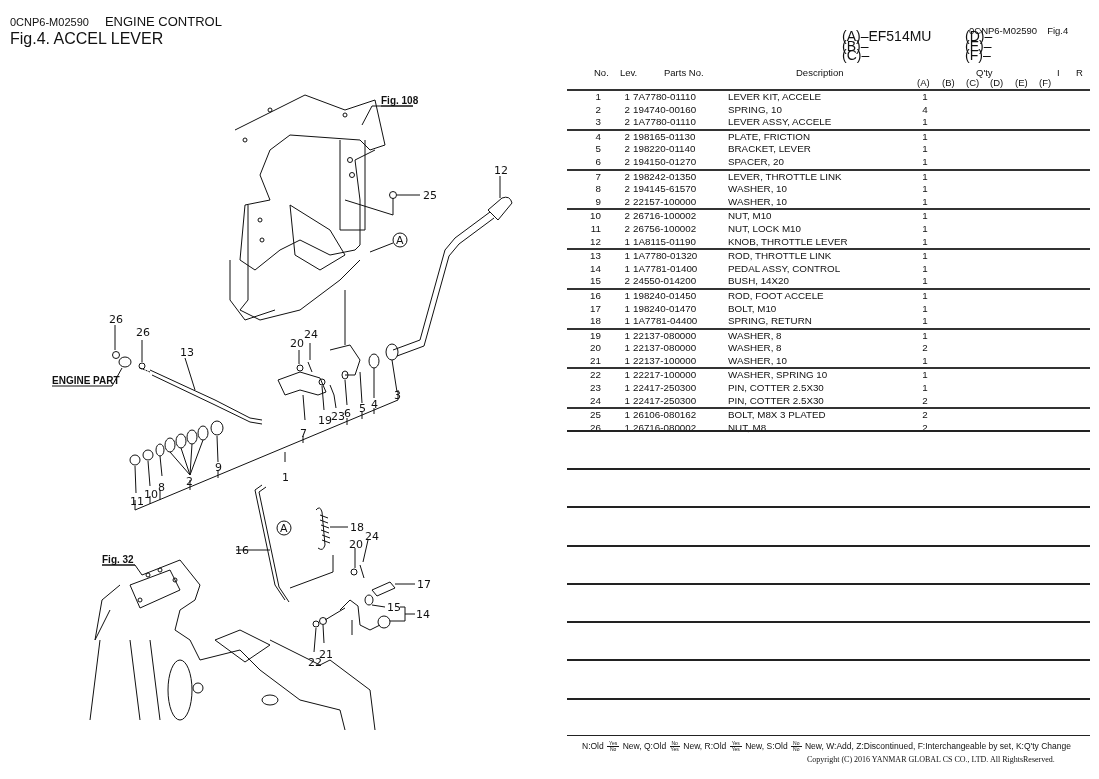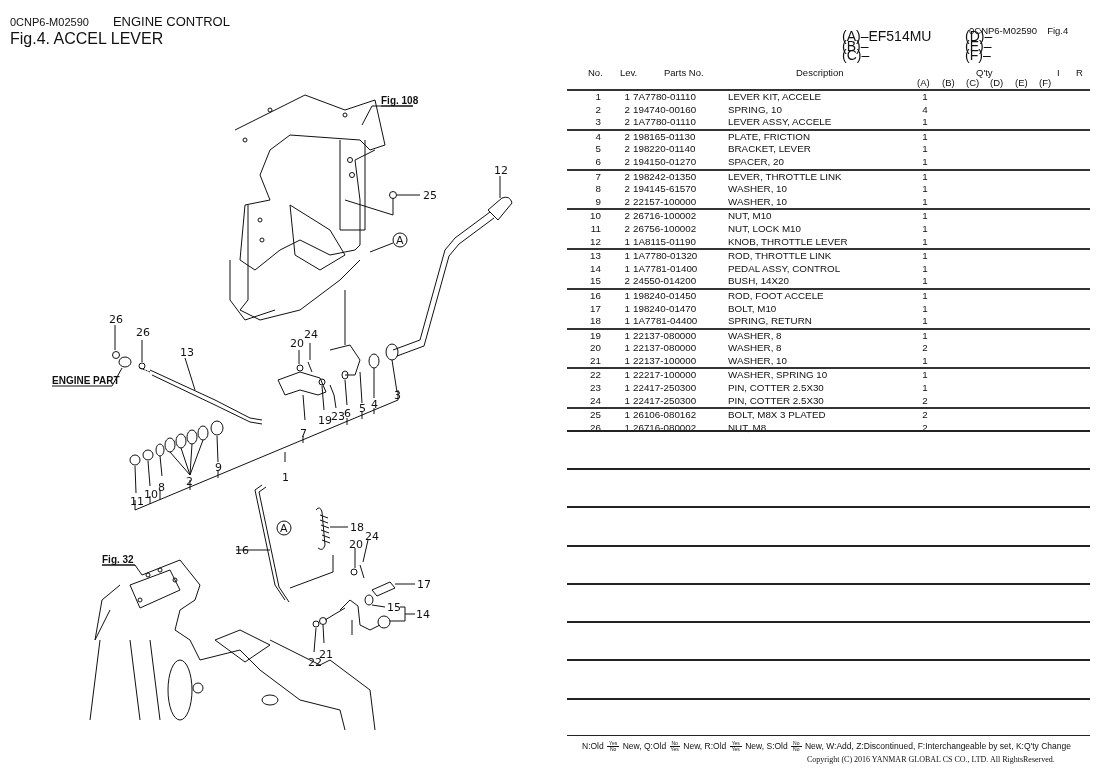--- a/index.html
+++ b/index.html
@@ -1,21 +1,21 @@
 <!DOCTYPE html>
 <html><head>
 <meta charset="utf-8">
 <style>
   html, body { margin: 0; padding: 0; background: #ffffff; }
   body {
     width: 1099px; height: 779px; position: relative; overflow: hidden;
     font-family: "Liberation Sans", sans-serif; color: #111;
   }
   .hdr-code { position: absolute; left: 10px; top: 14px; font-size: 11px; }
-  .hdr-code .sect { font-size: 13px; margin-left: 24px; }
+  .hdr-code .sect { font-size: 13px; margin-left: 16px; }
   .hdr-title { position: absolute; left: 10px; top: 30px; font-size: 16px; }
   .hdr-right { position: absolute; left: 969px; top: 17px; font-size: 9.5px; margin-top: 8px; }
   .hdr-right span + span { margin-left: 10px; }
   .models { position: absolute; font-size: 14px; line-height: 9.5px; }
   .models.left { left: 842px; top: 32px; }
   .models.right { left: 965px; top: 32px; }
 
   .diagram { position: absolute; left: 30px; top: 85px; width: 520px; height: 645px; }
   .diagram text { font-family: "DejaVu Sans", sans-serif; font-size: 11px; fill: #111; }
   .diagram .lbl { font-family: "Liberation Sans", sans-serif; font-size: 10px; font-weight: bold; }
@@ -232,21 +232,21 @@
   <text x="308" y="666">22</text>
   <text x="331" y="420">23</text>
   <text x="304" y="338">24</text>
   <text x="365" y="540">24</text>
   <text x="423" y="199">25</text>
   <text x="109" y="323">26</text>
   <text x="136" y="336">26</text>
 </svg>
 
 <div class="table-wrap">
-  <span class="col-head" style="left:21px; top:5px;">No.</span>
+  <span class="col-head" style="left:27px; top:5px;">No.</span>
   <span class="col-head" style="left:53px; top:5px;">Lev.</span>
   <span class="col-head" style="left:97px; top:5px;">Parts No.</span>
   <span class="col-head" style="left:229px; top:5px;">Description</span>
   <span class="col-head" style="left:409px; top:5px;">Q'ty</span>
   <span class="col-head" style="left:490px; top:5px;">I</span>
   <span class="col-head" style="left:509px; top:5px;">R</span>
   <span class="col-head" style="left:350px; top:15px;">(A)</span>
   <span class="col-head" style="left:375px; top:15px;">(B)</span>
   <span class="col-head" style="left:399px; top:15px;">(C)</span>
   <span class="col-head" style="left:423px; top:15px;">(D)</span>

